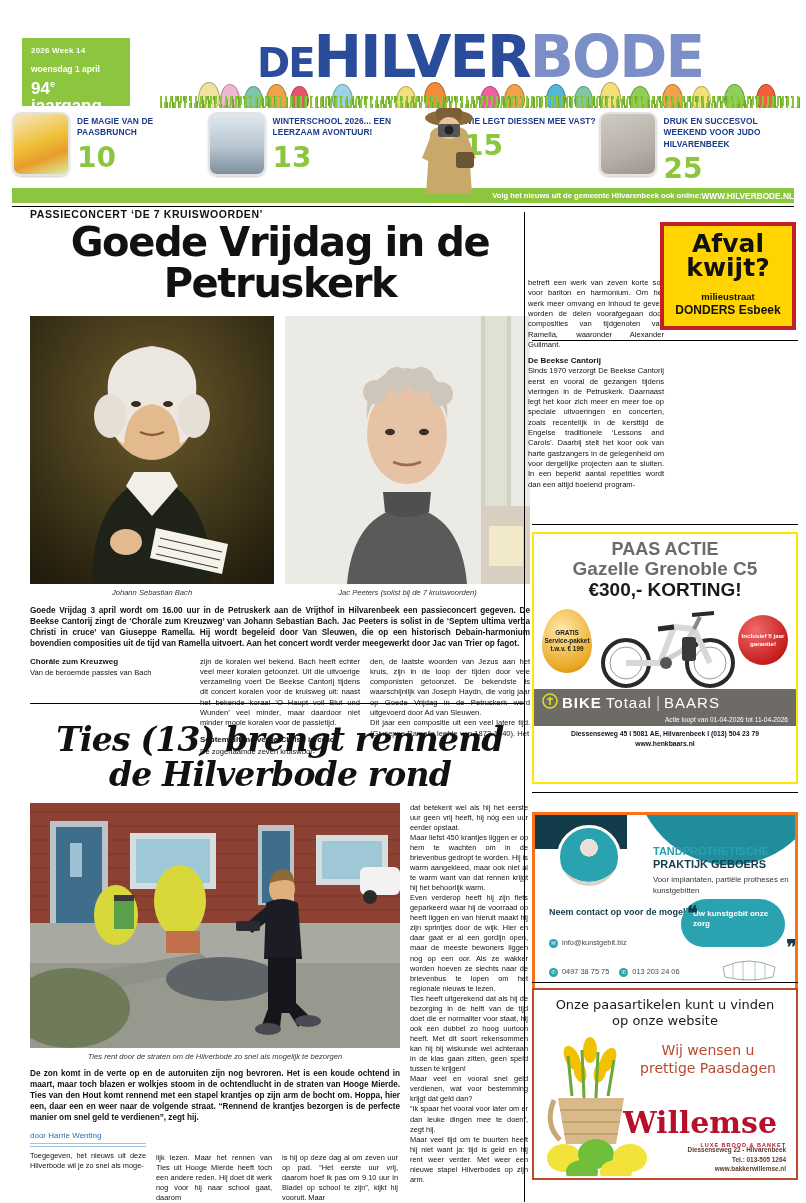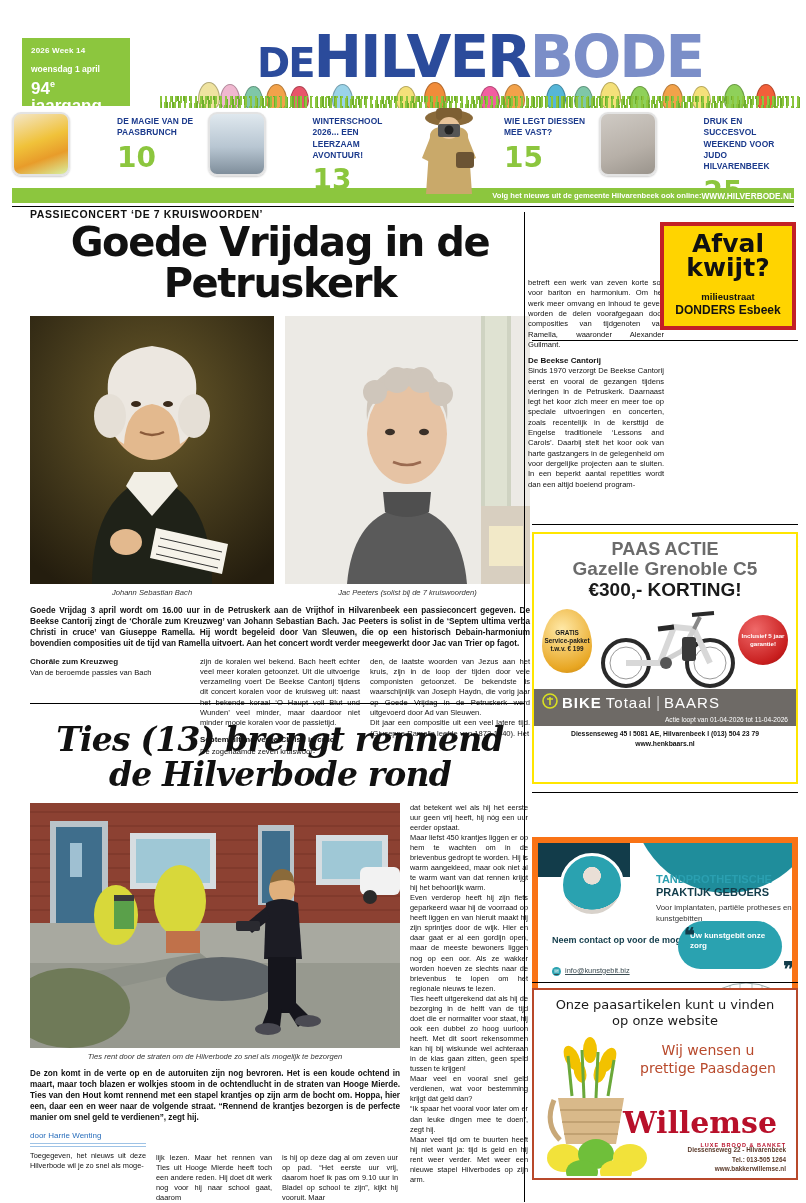--- a/index.html
+++ b/index.html
@@ -52,21 +52,21 @@
   .teaser{flex:1;display:flex;align-items:flex-start;gap:7px;position:relative;}
   .teaser-thumb{
     width:54px;height:60px;border-radius:9px;border:2px solid #e3e3e3;
     background:#cfd6da;flex:0 0 auto;overflow:hidden;position:relative;
     box-shadow:0 1px 2px rgba(0,0,0,.2);
   }
   .t1{background:linear-gradient(160deg,#f4e6c8 0%,#f0c23a 45%,#e89c2a 70%,#d8f0a0 100%);}
   .t2{background:linear-gradient(180deg,#dfe8ee 0%,#b8c6d2 55%,#7f8e9b 100%);}
   .t3{background:transparent;border:none;box-shadow:none;}
   .t4{background:linear-gradient(160deg,#cfcac4 0%,#b7b0a8 60%,#9a948c 100%);}
-  .teaser-txt{padding-top:4px;margin-left:40px;}
+  .teaser-txt{padding-top:4px;}
   .teaser-title{
     font-size:8.4px;font-weight:bold;color:#1b3a8c;line-height:1.35;
     letter-spacing:.1px;text-transform:uppercase;
   }
   .teaser-num{
     font-size:28px;font-weight:bold;color:#8cc63e;line-height:.85;
     margin-top:7px;font-family:"DejaVu Sans",sans-serif;
   }
   .photographer{
     position:absolute;left:400px;top:102px;width:98px;height:92px;
@@ -167,40 +167,40 @@
     font-family:"Liberation Sans",sans-serif;
   }
   .bk-bar .thin{font-weight:normal;}
   .bk-run{font-size:6.6px;color:#fff;text-align:right;padding:0 8px 3px;background:#6e6a66;}
   .bk-foot{
     background:#fff;text-align:center;font-size:6.8px;font-weight:bold;
     padding:3px 0 4px;color:#111;line-height:1.45;
   }
 
   .ad-tand{
-    position:absolute;left:532px;top:837px;width:266px;height:180px;
+    position:absolute;left:532px;top:812px;width:266px;height:180px;
     background:#fff;box-sizing:border-box;overflow:hidden;
-    border:6px solid #f97316;
+    border:3px solid #f97316;
   }
   .td-blob{position:absolute;right:-30px;top:-46px;width:190px;height:96px;
            background:#1f8d9b;border-radius:0 0 120px 120px;}
   .td-dark{position:absolute;left:0;top:0;width:92px;height:34px;background:#123c4a;}
   .td-avatar{
     position:absolute;left:22px;top:10px;width:64px;height:64px;border-radius:50%;
     background:radial-gradient(circle at 50% 34%,#e9dfd6 0 18%,#2aa2b0 19% 70%,#d8d2cb 71%);
     border:3px solid #fff;box-sizing:border-box;
   }
   .td-title{position:absolute;left:118px;top:30px;width:140px;}
   .td-title .a{font-size:11px;font-weight:bold;color:#2a9fb0;line-height:1.15;}
   .td-title .b{font-size:11px;font-weight:bold;color:#123c4a;line-height:1.15;}
   .td-title .c{font-size:7.8px;color:#333;margin-top:5px;line-height:1.35;}
   .td-contact{position:absolute;left:14px;top:92px;width:180px;}
   .td-contact .hd{font-size:9px;font-weight:bold;color:#123c4a;line-height:1.3;}
   .td-rows{margin-top:6px;}
-  .td-row{display:flex;gap:10px;font-size:7.4px;color:#3a4a50;margin-top:19px;text-decoration:underline;}
+  .td-row{display:flex;gap:10px;font-size:7.4px;color:#3a4a50;margin-top:19px;}
   .td-item{display:flex;gap:4px;align-items:flex-start;}
   .dot{
     width:9px;height:9px;border-radius:50%;background:#2aa2b0;flex:0 0 auto;
     display:flex;align-items:center;justify-content:center;color:#fff;font-size:5.5px;
     margin-top:1px;
   }
   .td-quote{
     position:absolute;right:10px;bottom:42px;width:104px;height:48px;
     background:#2aa2b0;border-radius:34px 34px 30px 30px;
     color:#fff;font-size:8px;font-weight:bold;line-height:1.3;

